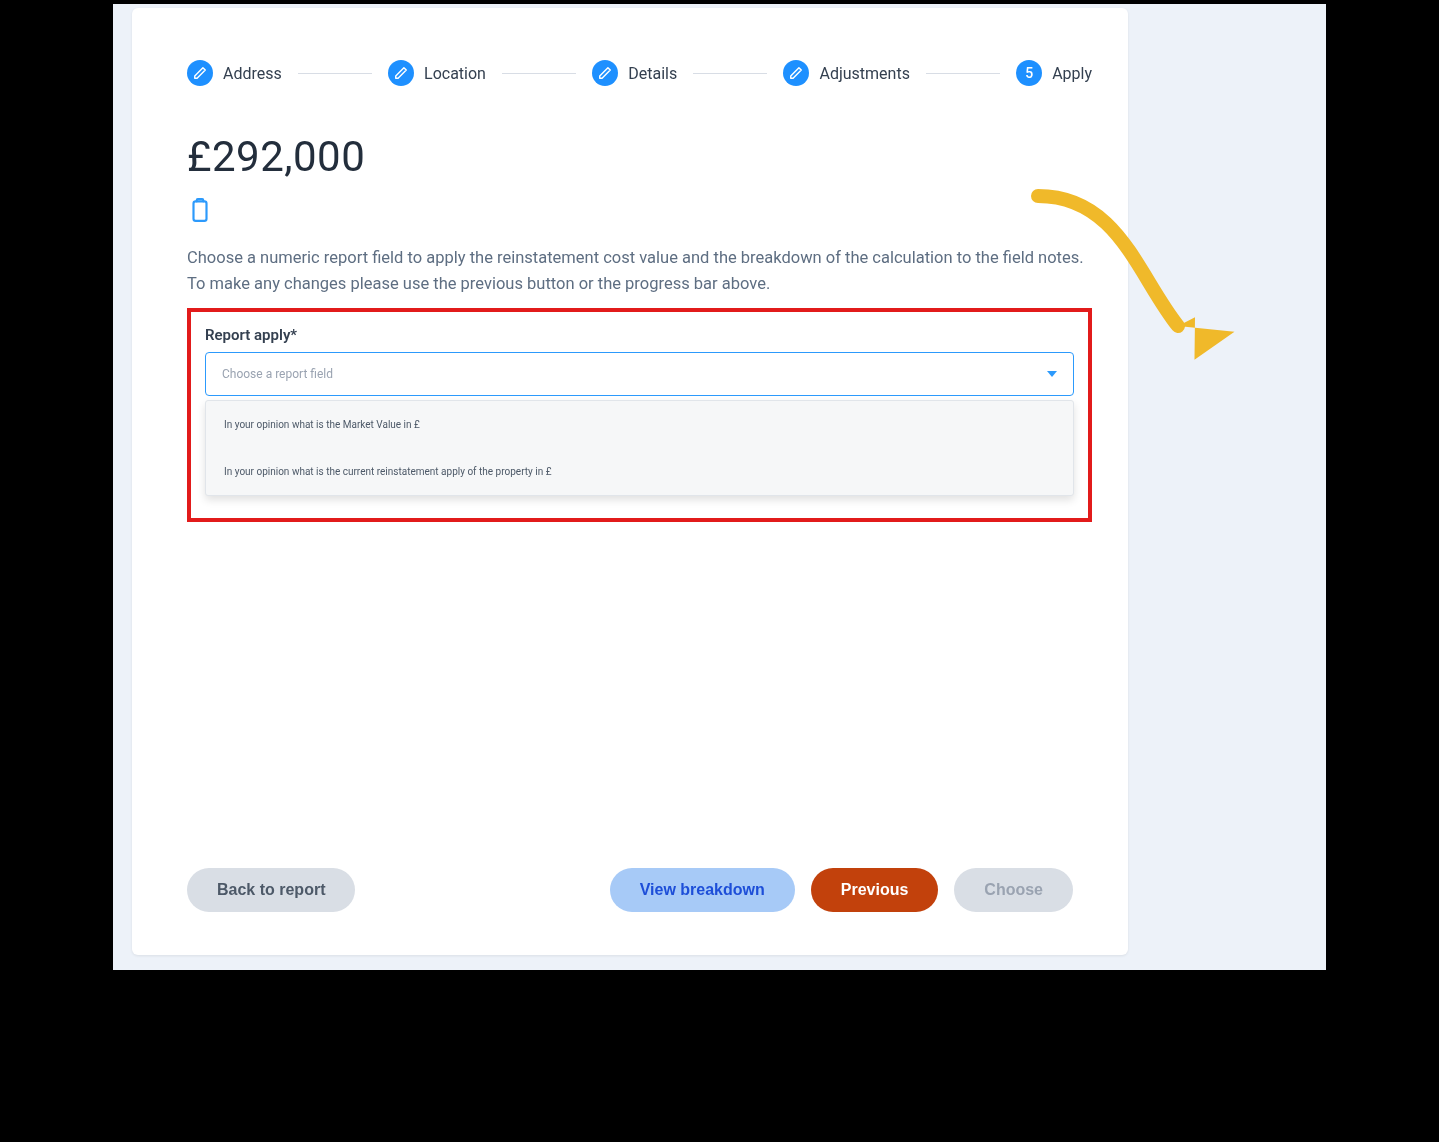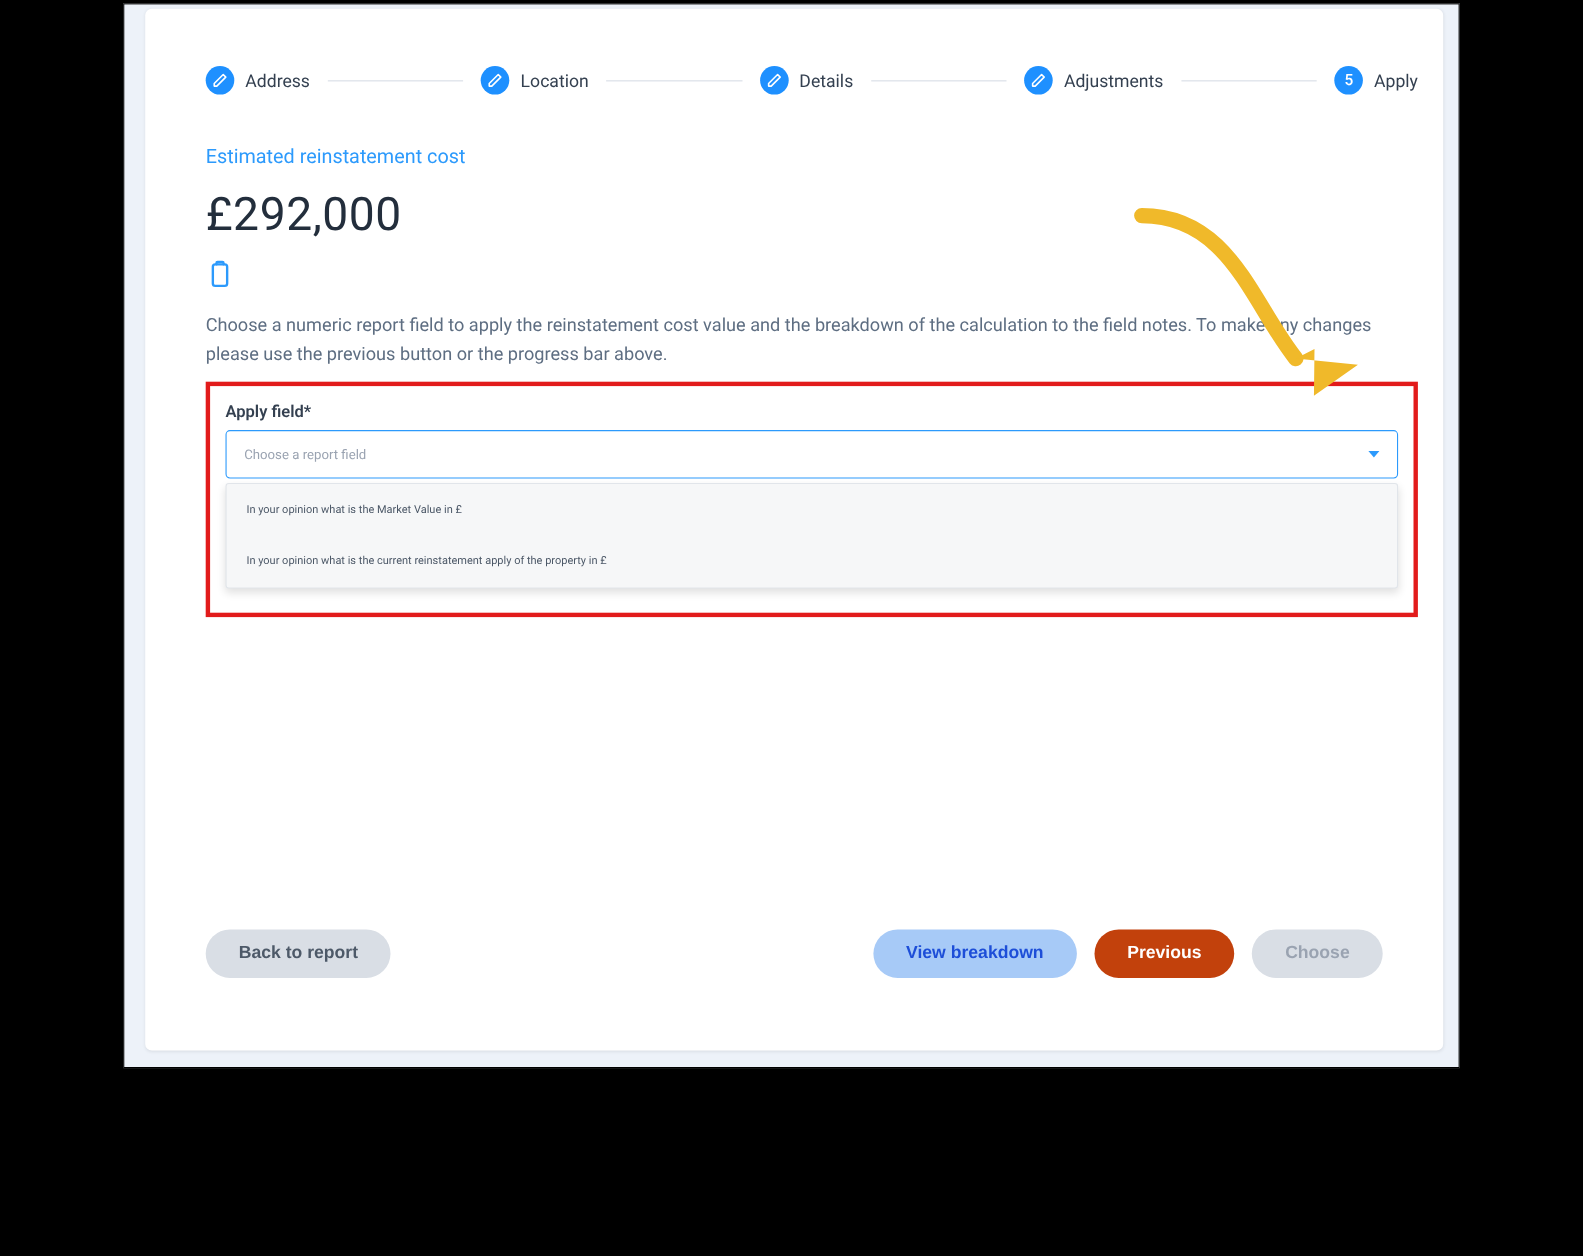--- a/index.html
+++ b/index.html
@@ -3,23 +3,23 @@
 <meta charset="utf-8">
 <style>
   * { box-sizing: border-box; }
   html, body { margin:0; padding:0; font-family: -apple-system, BlinkMacSystemFont, "Segoe UI", Roboto, Helvetica, Arial, sans-serif; }
   body { background:#000; }
   .outer {
     width:1215px; height:968px; margin:3px auto; background:#edf2f9;
     position:relative; border:1px solid #000;
   }
   .card {
-    position:absolute; left:19px; top:4px; width:1180px; height:947px;
+    position:absolute; left:19px; top:4px; width:996px; height:947px;
     background:#fff; border-radius:6px; box-shadow:0 1px 3px rgba(0,0,0,.08);
-    padding:52px 23px 30px 55px;
+    padding:52px 36px 30px 55px;
   }
 
   
   .stepper { display:flex; align-items:center; gap:16px; margin-bottom:46px; }
   .step { display:flex; align-items:center; gap:10px; }
   .step .dot {
     width:26px; height:26px; border-radius:50%; background:#1e90ff;
     display:flex; align-items:center; justify-content:center;
   }
   .step .pencil-icon svg { width:14px; height:14px; }
@@ -52,21 +52,21 @@
   .dropdown {
     margin-top:4px; background:#f6f7f8; border:1px solid #e1e5ea;
     border-radius:3px; box-shadow:0 4px 8px rgba(0,0,0,.12);
   }
   .opt { padding:18px 18px; font-size:10px; color:#4d5968; cursor:pointer; }
 
   
   .arrow-annot { position:absolute; left:836px; top:168px; width:280px; height:200px; pointer-events:none; }
 
   
-  .footer { position:absolute; left:55px; right:55px; bottom:66px;
+  .footer { position:absolute; left:55px; right:55px; bottom:43px;
     display:flex; align-items:center; }
   .btn { height:44px; border-radius:22px; padding:0 30px; font-size:16px;
     display:flex; align-items:center; justify-content:center; font-weight:700;
     cursor:pointer; border:none; }
   .btn-back { background:#d9dee5; color:#4d5968; }
   .spacer { flex:1; }
   .btn-view { background:#a7caf7; color:#1d4ed8; margin-right:16px; }
   .btn-prev { background:#c2410c; color:#fff; margin-right:16px; }
   .btn-apply { background:#d9dee5; color:#9aa3b1; }
 </style>
@@ -114,34 +114,33 @@
       </div>
       <div class="seg"></div>
       <div class="step">
         <span class="dot">
             <span class="num">5</span>
           </span>
         <span class="lbl">Apply</span>
       </div>
     </div>
 
-    <div class="sub-title">Estimated reinstatement cost</div>
     <div class="cost-row">
       <div class="cost">£292,000</div>
       <span class="clip">
         <svg viewBox="0 0 24 24" fill="none" stroke="#2c9afc" stroke-width="2" stroke-linecap="round" stroke-linejoin="round">
           <rect x="6" y="4" width="12" height="18" rx="2"></rect>
             <path d="M9 4V3a1 1 0 011-1h4a1 1 0 011 1v1"></path>
         </svg>
       </span>
     </div>
     <div class="desc">Choose a numeric report field to apply the reinstatement cost value and the breakdown of the calculation to the field notes. To make any changes please use the previous button or the progress bar above.</div>
 
     <div class="field-box">
-      <div class="field-label">Apply field*</div>
+      <div class="field-label">Report apply*</div>
       <div class="select">
         <span>Choose a report field</span>
         <span class="caret"></span>
       </div>
       <div class="dropdown">
         <div class="opt">In your opinion what is the Market Value in £</div>
         <div class="opt">In your opinion what is the current reinstatement apply of the property in £</div>
       </div>
     </div>
 

